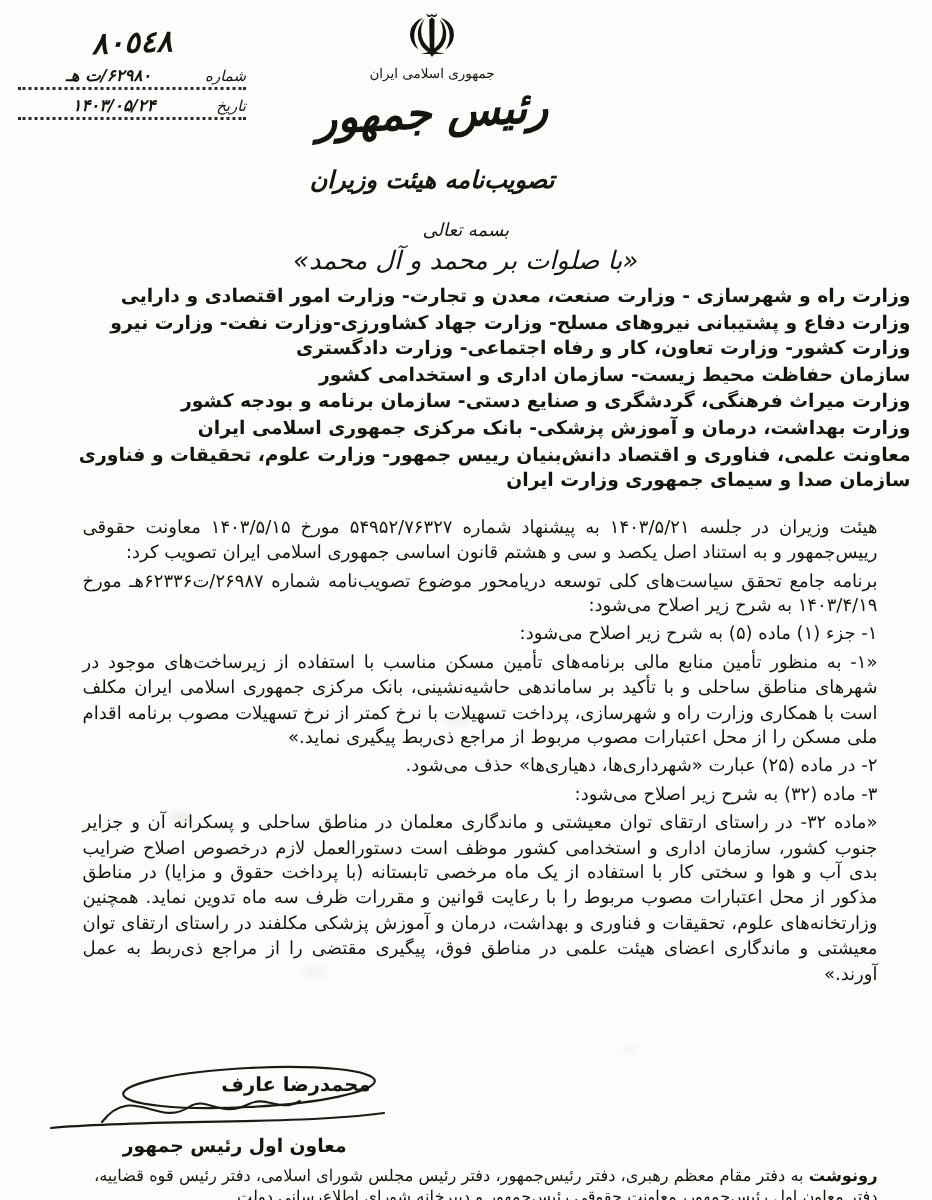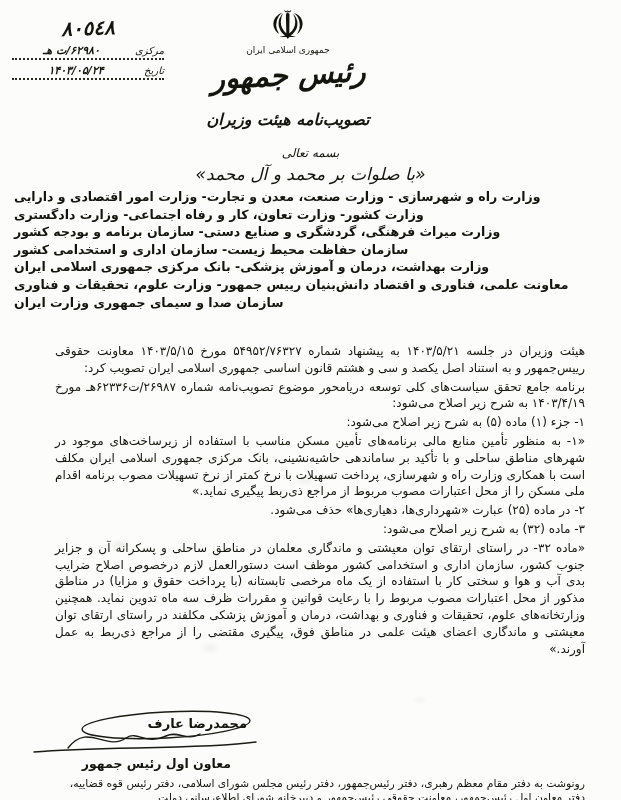--- a/index.html
+++ b/index.html
@@ -32,46 +32,46 @@
   .emblem { font-size:40px; line-height:46px; color:#13130e; }
   .country { font-size:9px; letter-spacing:1px; margin-top:-3px; }
   .calli { font-size:29px; font-weight:bold; font-style:italic; line-height:36px;
            transform:rotate(-3deg); margin-top:2px; white-space:nowrap; }
   .subtitle { font-size:16px; font-weight:bold; font-style:italic; margin-top:17px; white-space:nowrap; }
 
   .invocation { position:absolute; top:146px; left:0; right:0; text-align:center;font-style:italic; }
   .invocation .l1 { font-size:12px; }
   .invocation .l2 { font-size:17px; margin-top:4px; }
 
-  .recipients { position:absolute; top:188px; left:14px; right:14px; text-align:left;
+  .recipients { position:absolute; top:188px; left:14px; right:14px; text-align:right;
                 font-weight:bold; font-size:12.5px; line-height:17.6px; white-space:nowrap; }
 
   .body-text { position:absolute; top:343px; right:36px; width:530px;
                font-size:12px; line-height:16.8px; text-align:justify; text-align-last:right; }
   .body-text p { margin-bottom:2px; }
 
   
   .signature { position:absolute; top:708px; left:28px; width:235px; height:78px;text-align:right; }
   .sig-name  { position:absolute; top:8px; right:16px; font-size:13px; font-weight:bold; }
   .sig-svg   { position:absolute; inset:0; }
   .sig-title { position:absolute; top:48px; right:32px; font-size:12.5px; font-weight:bold; }
 
   .footer { position:absolute; top:777px; right:36px; left:14px;
             font-size:10.8px; line-height:13.5px; text-align:right; }
-  .footer b { font-weight:normal; }
+  .footer b { font-weight:bold; }
 </style>
 </head>
 <body>
 
 <div class="page">
 
   <div class="stamp">
     <div class="hand-number">٨٠٥٤٨</div>
     <div class="stamp-row">
-      <span class="stamp-label">مرکزی</span>
+      <span class="stamp-label">شماره</span>
       <span class="stamp-value">۶۲۹۸۰/ت هـ</span>
     </div>
     <div class="stamp-row">
       <span class="stamp-label">تاریخ</span>
       <span class="stamp-value">۱۴۰۳/۰۵/۲۴</span>
     </div>
   </div>
 
   <div class="header">
     <div class="emblem">☫</div>
@@ -80,23 +80,24 @@
     <div class="subtitle">تصویب‌نامه هیئت وزیران</div>
   </div>
 
   <div class="invocation">
     <div class="l1">بسمه تعالی</div>
     <div class="l2">«با صلوات بر محمد و آل محمد»</div>
   </div>
 
   <div class="recipients">
     <div>وزارت راه و شهرسازی - وزارت صنعت، معدن و تجارت- وزارت امور اقتصادی و دارایی</div>
+    <div>وزارت دفاع و پشتیبانی نیروهای مسلح- وزارت جهاد کشاورزی-وزارت نفت- وزارت نیرو</div>
     <div>وزارت کشور- وزارت تعاون، کار و رفاه اجتماعی- وزارت دادگستری</div>
+    <div>سازمان حفاظت محیط زیست- سازمان اداری و استخدامی کشور</div>
     <div>وزارت میراث فرهنگی، گردشگری و صنایع دستی- سازمان برنامه و بودجه کشور</div>
-    <div>سازمان حفاظت محیط زیست- سازمان اداری و استخدامی کشور</div>
     <div>وزارت بهداشت، درمان و آموزش پزشکی- بانک مرکزی جمهوری اسلامی ایران</div>
     <div>معاونت علمی، فناوری و اقتصاد دانش‌بنیان رییس جمهور- وزارت علوم، تحقیقات و فناوری</div>
     <div>سازمان صدا و سیمای جمهوری وزارت ایران</div>
   </div>
 
   <div class="body-text">
     <p>هیئت وزیران در جلسه ۱۴۰۳/۵/۲۱ به پیشنهاد شماره ۵۴۹۵۲/۷۶۳۲۷ مورخ ۱۴۰۳/۵/۱۵ معاونت حقوقی رییس‌جمهور و به استناد اصل یکصد و سی و هشتم قانون اساسی جمهوری اسلامی ایران تصویب کرد:</p>
     <p>برنامه جامع تحقق سیاست‌های کلی توسعه دریامحور موضوع تصویب‌نامه شماره ۲۶۹۸۷/ت۶۲۳۳۶هـ مورخ ۱۴۰۳/۴/۱۹ به شرح زیر اصلاح می‌شود:</p>
     <p>۱- جزء (۱) ماده (۵) به شرح زیر اصلاح می‌شود:</p>
     <p>«۱- به منظور تأمین منابع مالی برنامه‌های تأمین مسکن مناسب با استفاده از زیرساخت‌های موجود در شهرهای مناطق ساحلی و با تأکید بر ساماندهی حاشیه‌نشینی، بانک مرکزی جمهوری اسلامی ایران مکلف است با همکاری وزارت راه و شهرسازی، پرداخت تسهیلات با نرخ کمتر از نرخ تسهیلات مصوب برنامه اقدام ملی مسکن را از محل اعتبارات مصوب مربوط از مراجع ذی‌ربط پیگیری نماید.»</p>

